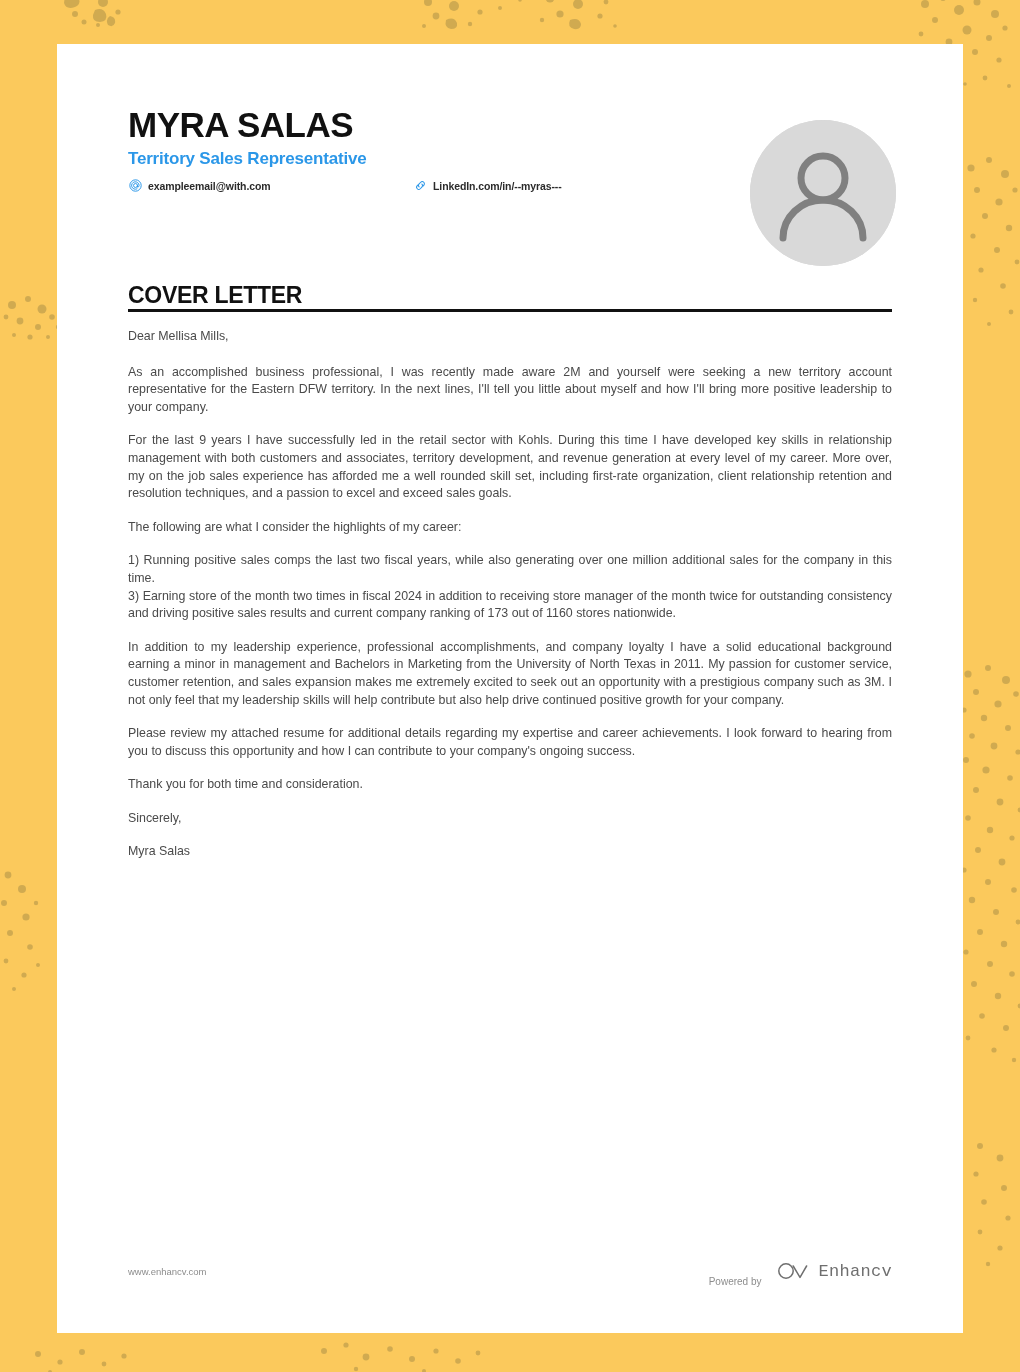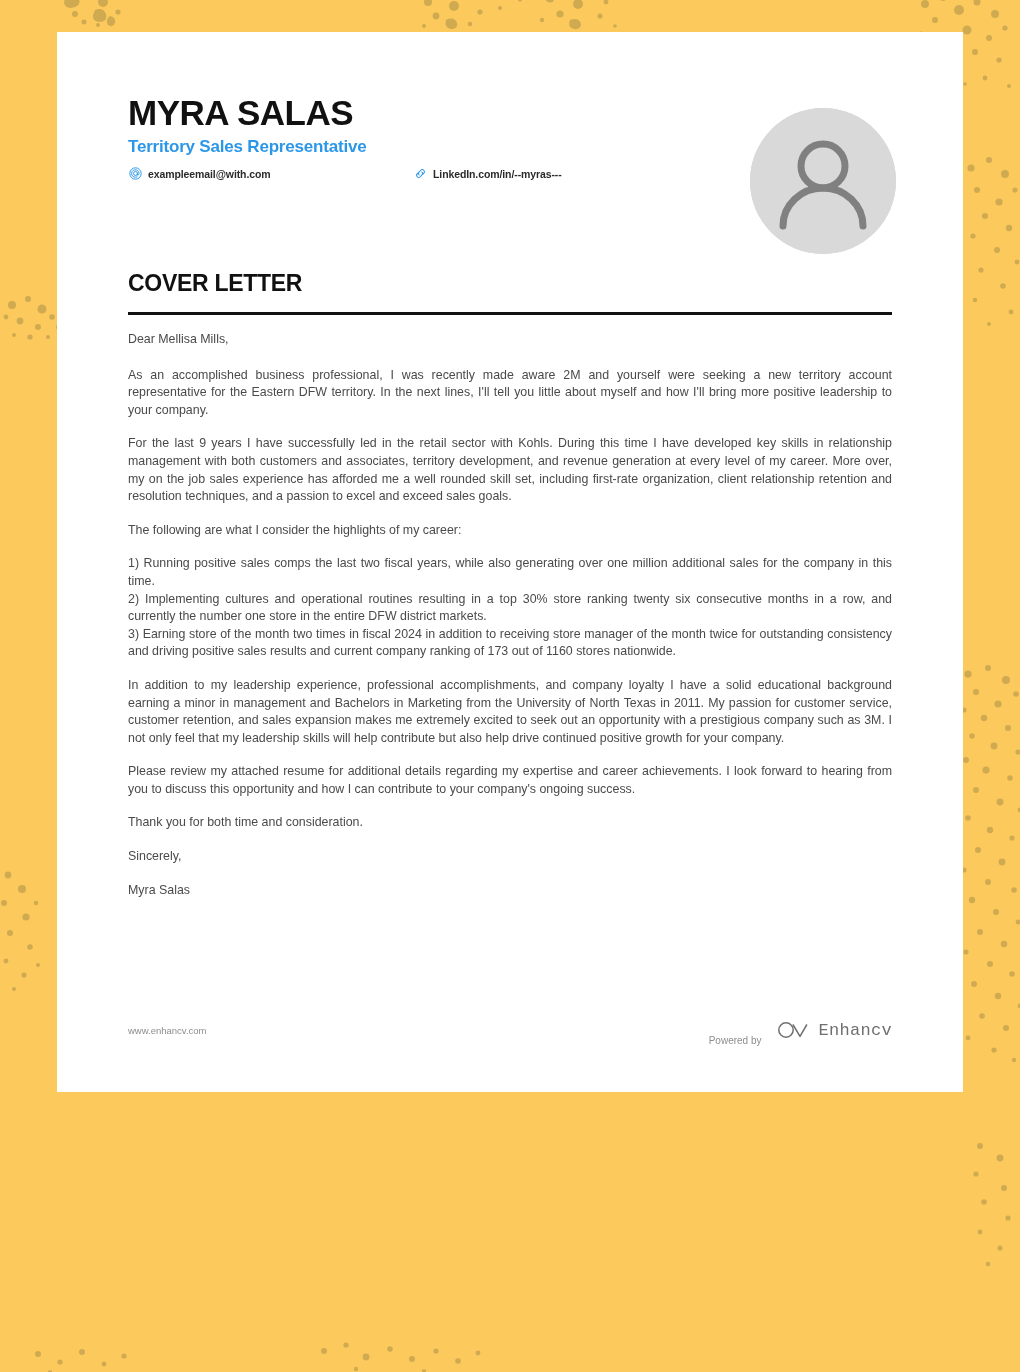--- a/index.html
+++ b/index.html
@@ -27,22 +27,22 @@
   #tex-left-low   { left: -14px; top: 855px; width: 70px;  height: 150px; }
   #tex-right-up   { left: 955px; top: 150px; width: 75px;  height: 190px; }
   #tex-right-mid  { left: 950px; top: 660px; width: 80px;  height: 420px; }
   #tex-right-low  { left: 960px; top: 1130px;width: 70px;  height: 160px; }
   #tex-bot-mid    { left: 300px; top: 1335px;width: 200px; height: 45px; }
   #tex-bot-left   { left: 20px;  top: 1340px;width: 120px; height: 40px; }
 
   
   #page {
     position: absolute;
-    left: 57px; top: 32px;
-    width: 906px; height: 1060px;
+    left: 57px; top: 44px;
+    width: 906px; height: 1289px;
     background: #ffffff;
   }
 
   #page-inner {
     position: absolute;
     left: 71px; top: 62px;
     width: 764px;
   }
 
   
@@ -99,21 +99,21 @@
   }
   #avatar svg { display: block; }
 
   
   #section-title {
     font-size: 23px;
     font-weight: bold;
     color: #111111;
     letter-spacing: -0.3px;
     margin: 36px 0 0 0;
-    padding-bottom: 15px;
+    padding-bottom: 0;
   }
   #section-rule {
     height: 3px;
     background: #111111;
     width: 100%;
     margin-bottom: 16px;
   }
 
   
   .para {
@@ -425,21 +425,20 @@
     <h2 id="section-title">COVER LETTER</h2>
     <div id="section-rule"></div>
 
     <p class="para salutation">Dear Mellisa Mills,</p>
     <p class="para">As an accomplished business professional, I was recently made aware 2M and yourself were seeking a new territory account representative for the Eastern DFW territory. In the next lines, I'll tell you little about myself and how I'll bring more positive leadership to your company.</p>
     <p class="para">For the last 9 years I have successfully led in the retail sector with Kohls. During this time I have developed key skills in relationship management with both customers and associates, territory development, and revenue generation at every level of my career. More over, my on the job sales experience has afforded me a well rounded skill set, including first-rate organization, client relationship retention and resolution techniques, and a passion to excel and exceed sales goals.</p>
     <p class="para">The following are what I consider the highlights of my career:</p>
 
     <div class="list-block">
       <p class="list-item">1) Running positive sales comps the last two fiscal years, while also generating over one million additional sales for the company in this time.</p>
-      <p class="list-item">2) Implementing cultures and operational routines resulting in a top 30% store ranking twenty six consecutive months in a row, and currently the number one store in the entire DFW district markets.</p>
       <p class="list-item">3) Earning store of the month two times in fiscal 2024 in addition to receiving store manager of the month twice for outstanding consistency and driving positive sales results and current company ranking of 173 out of 1160 stores nationwide.</p>
     </div>
 
     <p class="para">In addition to my leadership experience, professional accomplishments, and company loyalty I have a solid educational background earning a minor in management and Bachelors in Marketing from the University of North Texas in 2011. My passion for customer service, customer retention, and sales expansion makes me extremely excited to seek out an opportunity with a prestigious company such as 3M. I not only feel that my leadership skills will help contribute but also help drive continued positive growth for your company.</p>
     <p class="para">Please review my attached resume for additional details regarding my expertise and career achievements. I look forward to hearing from you to discuss this opportunity and how I can contribute to your company's ongoing success.</p>
     <p class="para closing">Thank you for both time and consideration.</p>
     <p class="para closing">Sincerely,</p>
     <p class="para tight">Myra Salas</p>
   </div>
 

